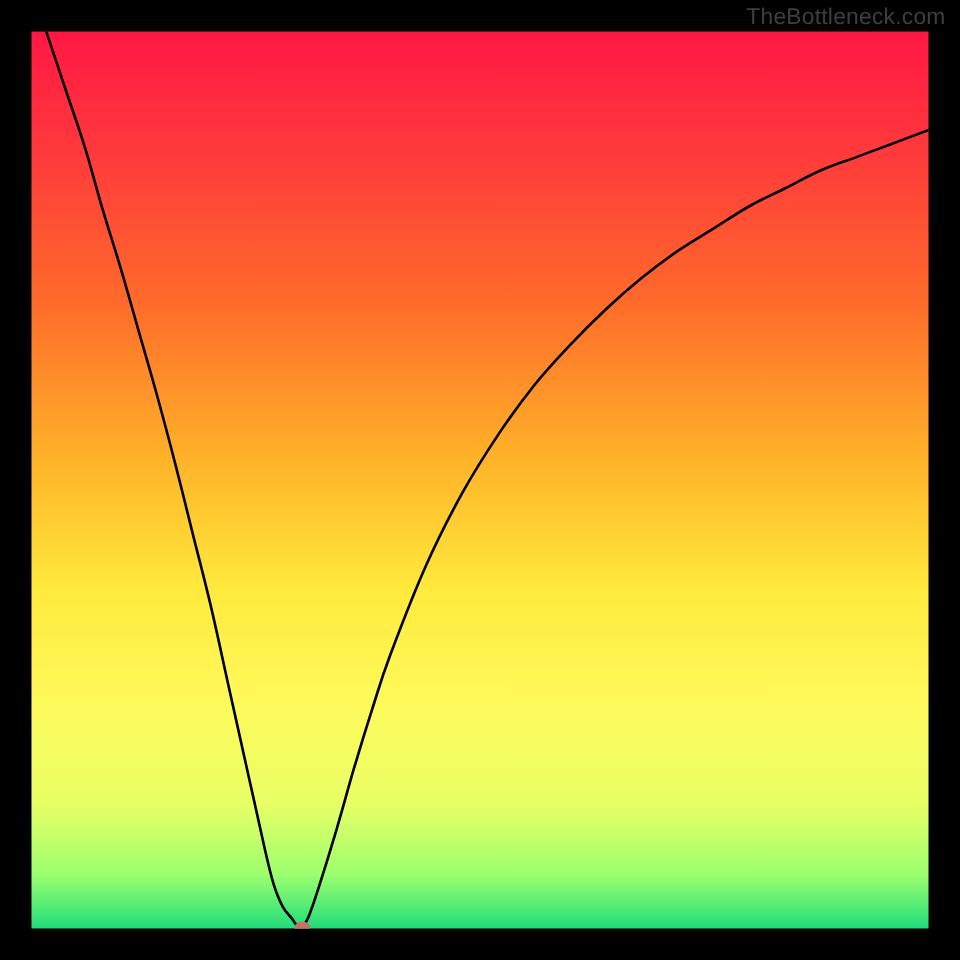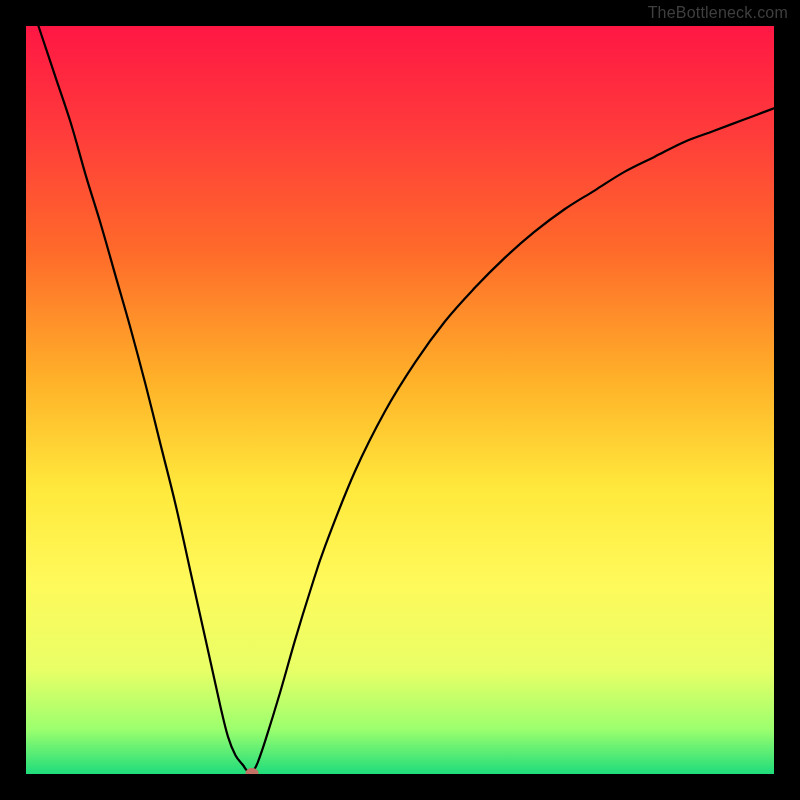--- a/index.html
+++ b/index.html
@@ -40,21 +40,21 @@
     border-radius: 50%;
     background: rgba(200,110,100,0.9);
     transform: translate(-50%, -50%);
   }
 
   .watermark {
     position: absolute;
     top: 4px;
     right: 12px;
     color: #3f3f3f;
-    font-size: 16px;
+    font-size: 19px;
     font-weight: 500;
     letter-spacing: 0.2px;
     user-select: none;
   }
 </style>
 </head>
 <body>
 
 <div class="frame">
 

